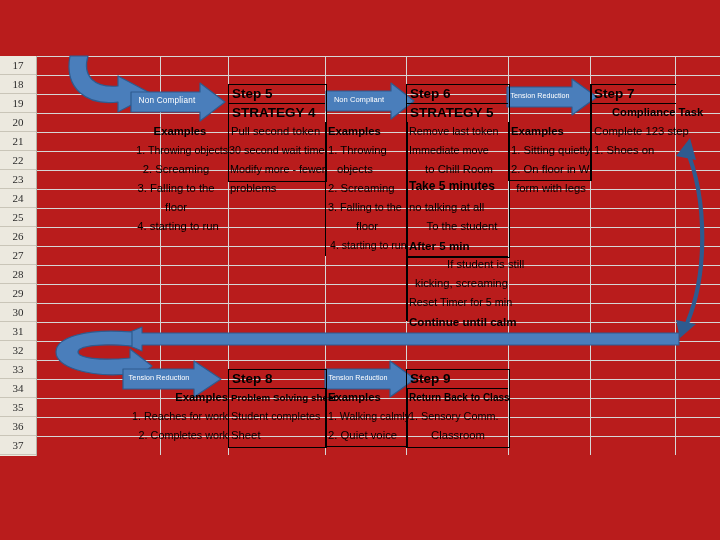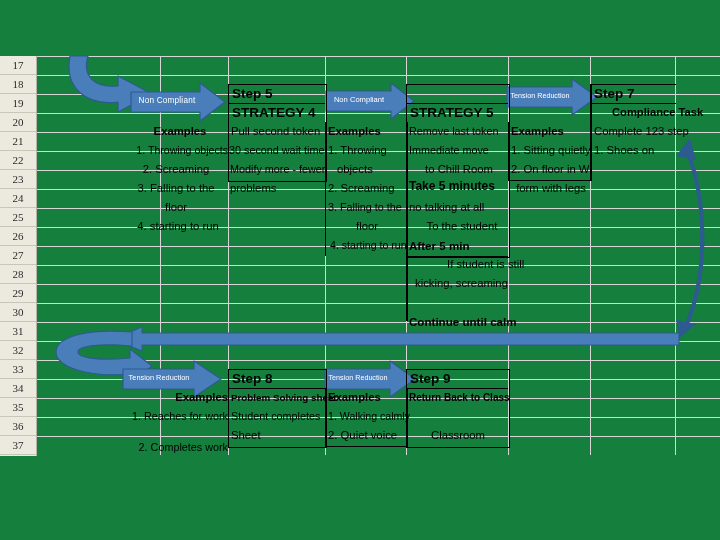--- a/index.html
+++ b/index.html
@@ -1,16 +1,16 @@
 <!DOCTYPE html>
 <html><head>
 <meta charset="utf-8">
 <style>
   html,body{margin:0;padding:0;background:#ffffff;}
-  #stage{position:relative;width:720px;height:540px;background:#15803d;overflow:hidden;
+  #stage{position:relative;width:720px;height:540px;background:#b91c1c;overflow:hidden;
          font-family:"Liberation Sans","DejaVu Sans",sans-serif;}
 
   
   .grid-area{position:absolute;left:0;top:56px;width:720px;height:400px;}
   .row-line{position:absolute;left:0;width:720px;height:1px;background:#d6d6d6;}
   .col-line{position:absolute;top:0;width:1px;background:#d6d6d6;}
   .gutter{position:absolute;left:0;top:56px;width:36px;height:400px;background:#ece9df;border-right:1px solid #b6b3a8;}
   .rowhdr{position:absolute;left:0;width:36px;height:19px;box-sizing:border-box;
           border-bottom:1px solid #c9c5b8;color:#2b2b2b;font-size:11px;line-height:19px;
           text-align:center;font-family:"Liberation Serif","DejaVu Serif",serif;}
@@ -170,30 +170,32 @@
   <div class="cell ctr" style="left:128px;top:160px;width:96px;">2. Screaming</div>
   <div class="cell ctr" style="left:128px;top:179px;width:96px;">3. Falling to the</div>
   <div class="cell ctr" style="left:128px;top:198px;width:96px;">floor</div>
   <div class="cell ctr" style="left:128px;top:217px;width:100px;">4. starting to run</div>
 
   <div style="position:absolute;left:406px;top:84px;width:102px;height:172px;border:1.6px solid #000;"></div>
   <div style="position:absolute;left:406px;top:103px;width:102px;height:0;border-top:1.6px solid #000;"></div>
   <div style="position:absolute;left:406px;top:256px;width:102px;height:0;border-top:1.6px solid #000;"></div>
   <div style="position:absolute;left:406px;top:256px;width:1.6px;height:65px;background:#000;"></div>
 
+  <div class="cell lf big" style="left:410px;top:84px;width:100px;">Step 6</div>
   <div class="cell lf big" style="left:410px;top:103px;width:100px;">STRATEGY 5</div>
   <div class="cell lf" style="left:409px;top:122px;width:102px;font-size:10.8px;">Remove last token</div>
   <div class="cell lf" style="left:409px;top:141px;width:102px;font-size:10.8px;">Immediate move</div>
   <div class="cell ctr" style="left:409px;top:160px;width:100px;">to Chill Room</div>
   <div class="cell lf b" style="left:409px;top:177px;width:102px;font-size:12px;">Take 5 minutes</div>
   <div class="cell lf" style="left:409px;top:198px;width:102px;">no talking at all</div>
   <div class="cell ctr" style="left:412px;top:217px;width:100px;">To the student</div>
   <div class="cell lf b" style="left:409px;top:236px;width:102px;font-size:11.6px;">After 5 min</div>
   <div class="cell lf" style="left:411px;top:255px;width:104px;margin-left:36px;">If student is still</div>
   <div class="cell lf" style="left:415px;top:274px;width:108px;">kicking, screaming</div>
+  <div class="cell lf" style="left:409px;top:293px;width:112px;font-size:10.8px;">Reset Timer for 5 min</div>
   <div class="cell lf b" style="left:409px;top:312px;width:114px;font-size:11.6px;">Continue until calm</div>
 
   <div style="position:absolute;left:325px;top:122px;width:81px;height:134px;border-left:1.4px solid #000;border-right:1.4px solid #000;"></div>
   <div class="cell lf b" style="left:328px;top:122px;width:80px;">Examples</div>
   <div class="cell lf" style="left:328px;top:141px;width:80px;">1. Throwing</div>
   <div class="cell lf" style="left:337px;top:160px;width:80px;">objects</div>
   <div class="cell lf" style="left:328px;top:179px;width:80px;">2. Screaming</div>
   <div class="cell lf" style="left:328px;top:198px;width:82px;font-size:10.8px;">3. Falling to the</div>
   <div class="cell ctr" style="left:328px;top:217px;width:78px;">floor</div>
   <div class="cell lf" style="left:330px;top:236px;width:84px;font-size:10.6px;">4. starting to run</div>
@@ -207,33 +209,34 @@
   <div style="position:absolute;left:590px;top:84px;width:86px;height:0;border-top:1.6px solid #000;"></div>
   <div style="position:absolute;left:590px;top:103px;width:86px;height:0;border-top:1.6px solid #000;"></div>
   <div style="position:absolute;left:590px;top:84px;width:1.6px;height:96px;background:#000;"></div>
   <div class="cell lf big" style="left:594px;top:84px;width:86px;">Step 7</div>
   <div class="cell lf b" style="left:594px;top:103px;width:88px;font-size:11.2px;margin-left:18px;">Compliance Task</div>
   <div class="cell lf" style="left:594px;top:122px;width:92px;">Complete 123 step</div>
   <div class="cell lf" style="left:594px;top:141px;width:92px;">1. Shoes on</div>
 
   <div class="cell rt" style="left:124px;top:388px;width:104px;font-weight:bold;">Examples</div>
   <div class="cell rt" style="left:118px;top:407px;width:110px;font-size:10.8px;">1. Reaches for work</div>
-  <div class="cell rt" style="left:118px;top:438px;width:110px;font-size:10.8px;">2. Completes work</div>
+  <div class="cell rt" style="left:118px;top:426px;width:110px;font-size:10.8px;">2. Completes work</div>
 
   <div style="position:absolute;left:228px;top:369px;width:97px;height:77px;border:1.6px solid #000;"></div>
   <div style="position:absolute;left:228px;top:388px;width:97px;height:0;border-top:1.6px solid #000;"></div>
   <div class="cell lf big" style="left:232px;top:369px;width:94px;">Step 8</div>
   <div class="cell lf b" style="left:231px;top:388px;width:98px;font-size:9.8px;">Problem Solving sheet</div>
   <div class="cell lf" style="left:231px;top:407px;width:98px;font-size:10.8px;">Student completes</div>
   <div class="cell lf" style="left:231px;top:426px;width:96px;">Sheet</div>
 
   <div style="position:absolute;left:325px;top:388px;width:81px;height:58px;border-left:1.4px solid #000;border-right:1.4px solid #000;border-bottom:1.4px solid #000;"></div>
   <div class="cell lf b" style="left:328px;top:388px;width:80px;">Examples</div>
   <div class="cell lf" style="left:328px;top:407px;width:82px;font-size:10.6px;">1. Walking calmly</div>
   <div class="cell lf" style="left:328px;top:426px;width:82px;">2. Quiet voice</div>
 
   <div style="position:absolute;left:406px;top:369px;width:102px;height:77px;border:1.6px solid #000;"></div>
   <div style="position:absolute;left:406px;top:388px;width:102px;height:0;border-top:1.6px solid #000;"></div>
   <div class="cell lf big" style="left:410px;top:369px;width:100px;">Step 9</div>
   <div class="cell lf b" style="left:409px;top:388px;width:104px;font-size:10px;">Return Back to Class</div>
+  <div class="cell lf" style="left:409px;top:407px;width:102px;font-size:10.8px;">1. Sensory Comm.</div>
   <div class="cell ctr" style="left:409px;top:426px;width:98px;">Classroom</div>
 
 </div>
 
 </body></html>

